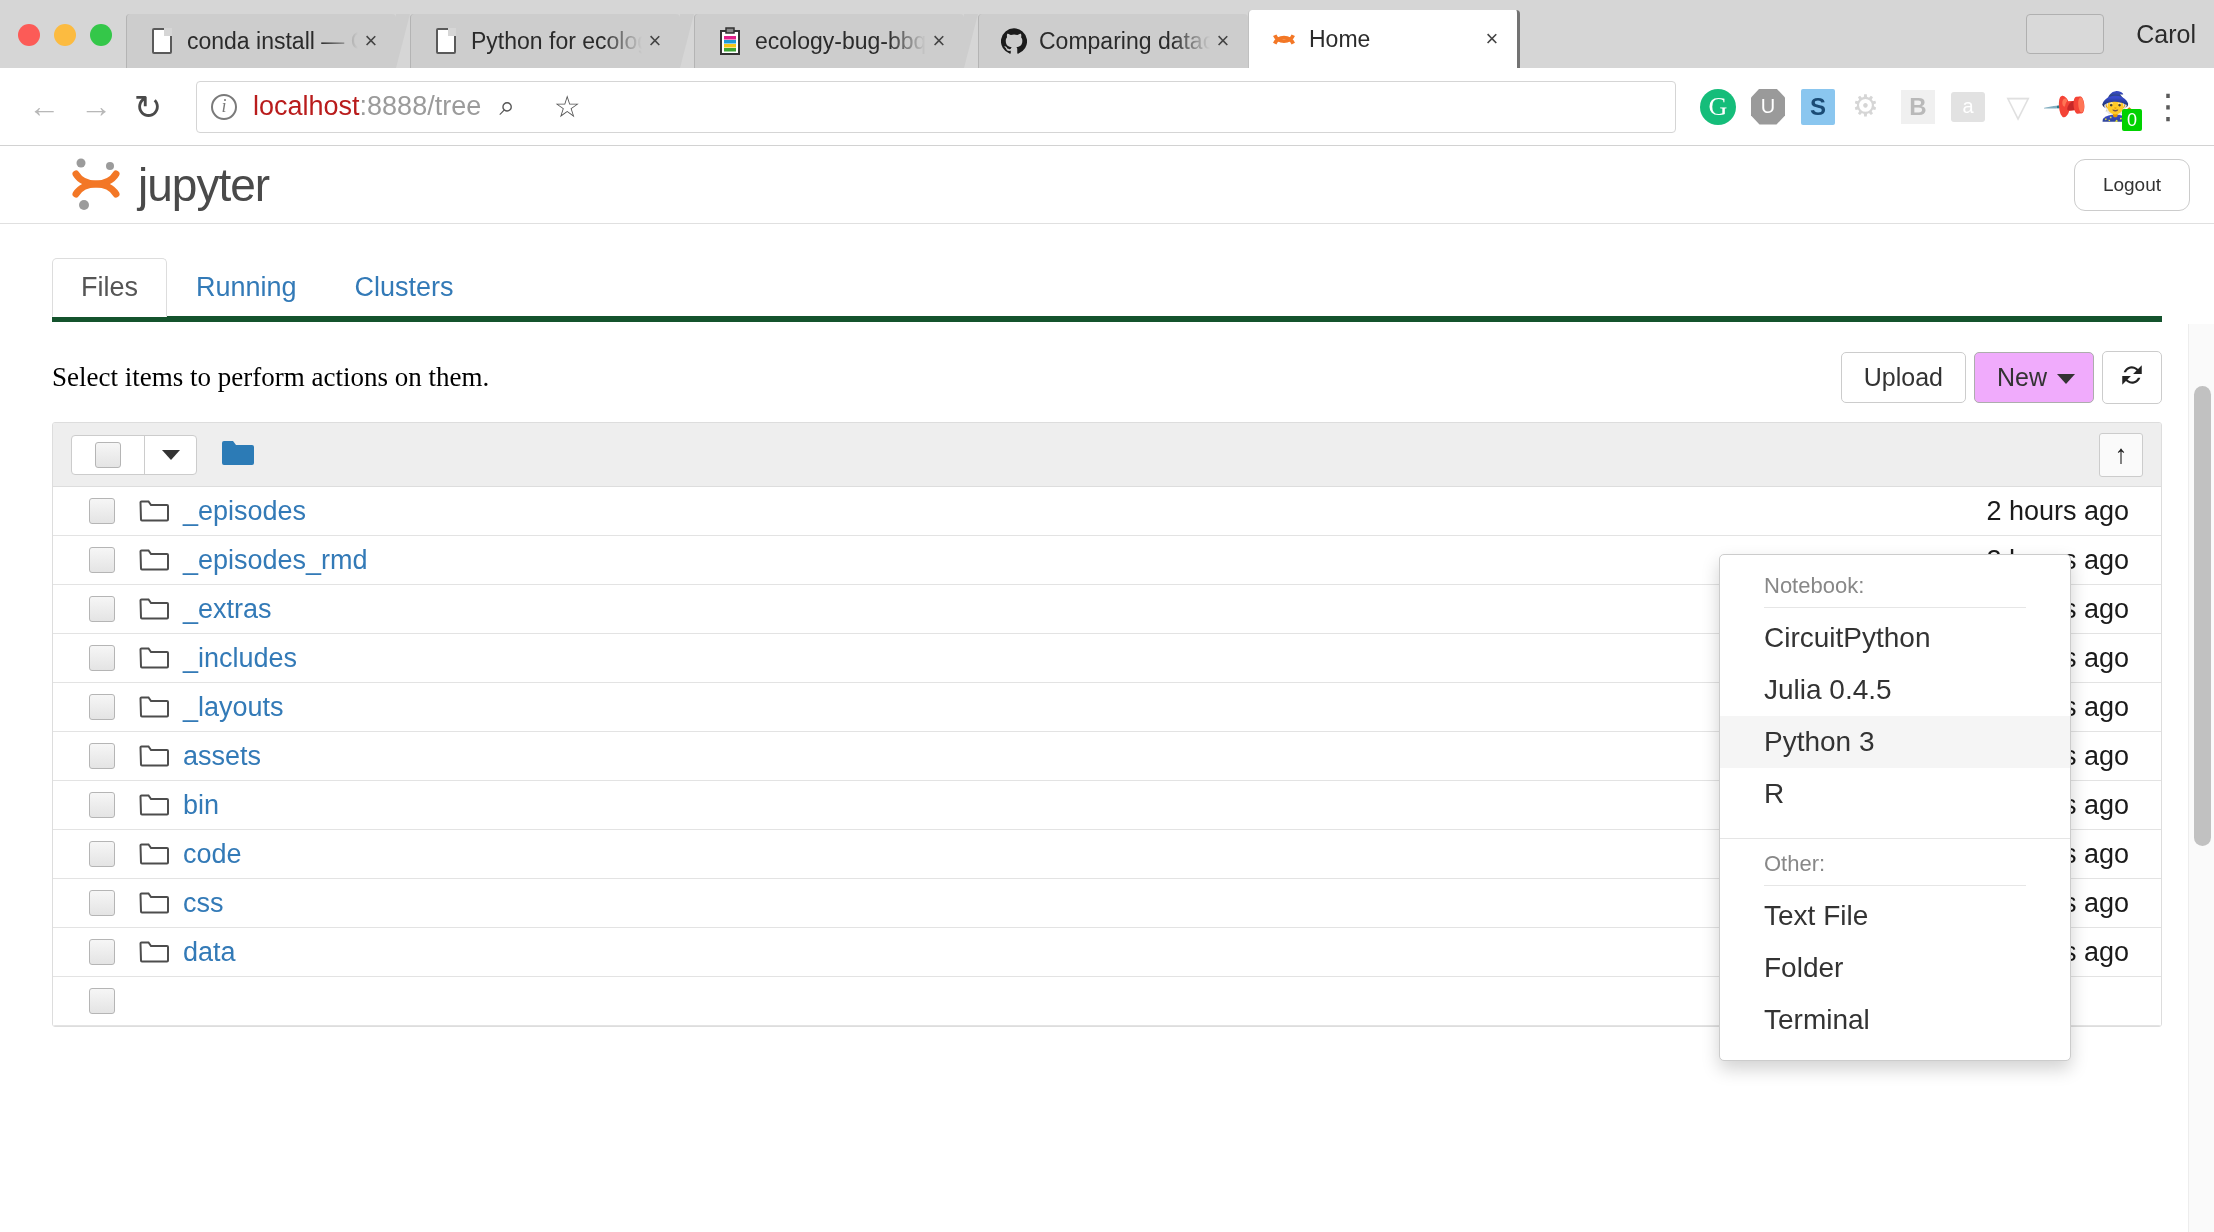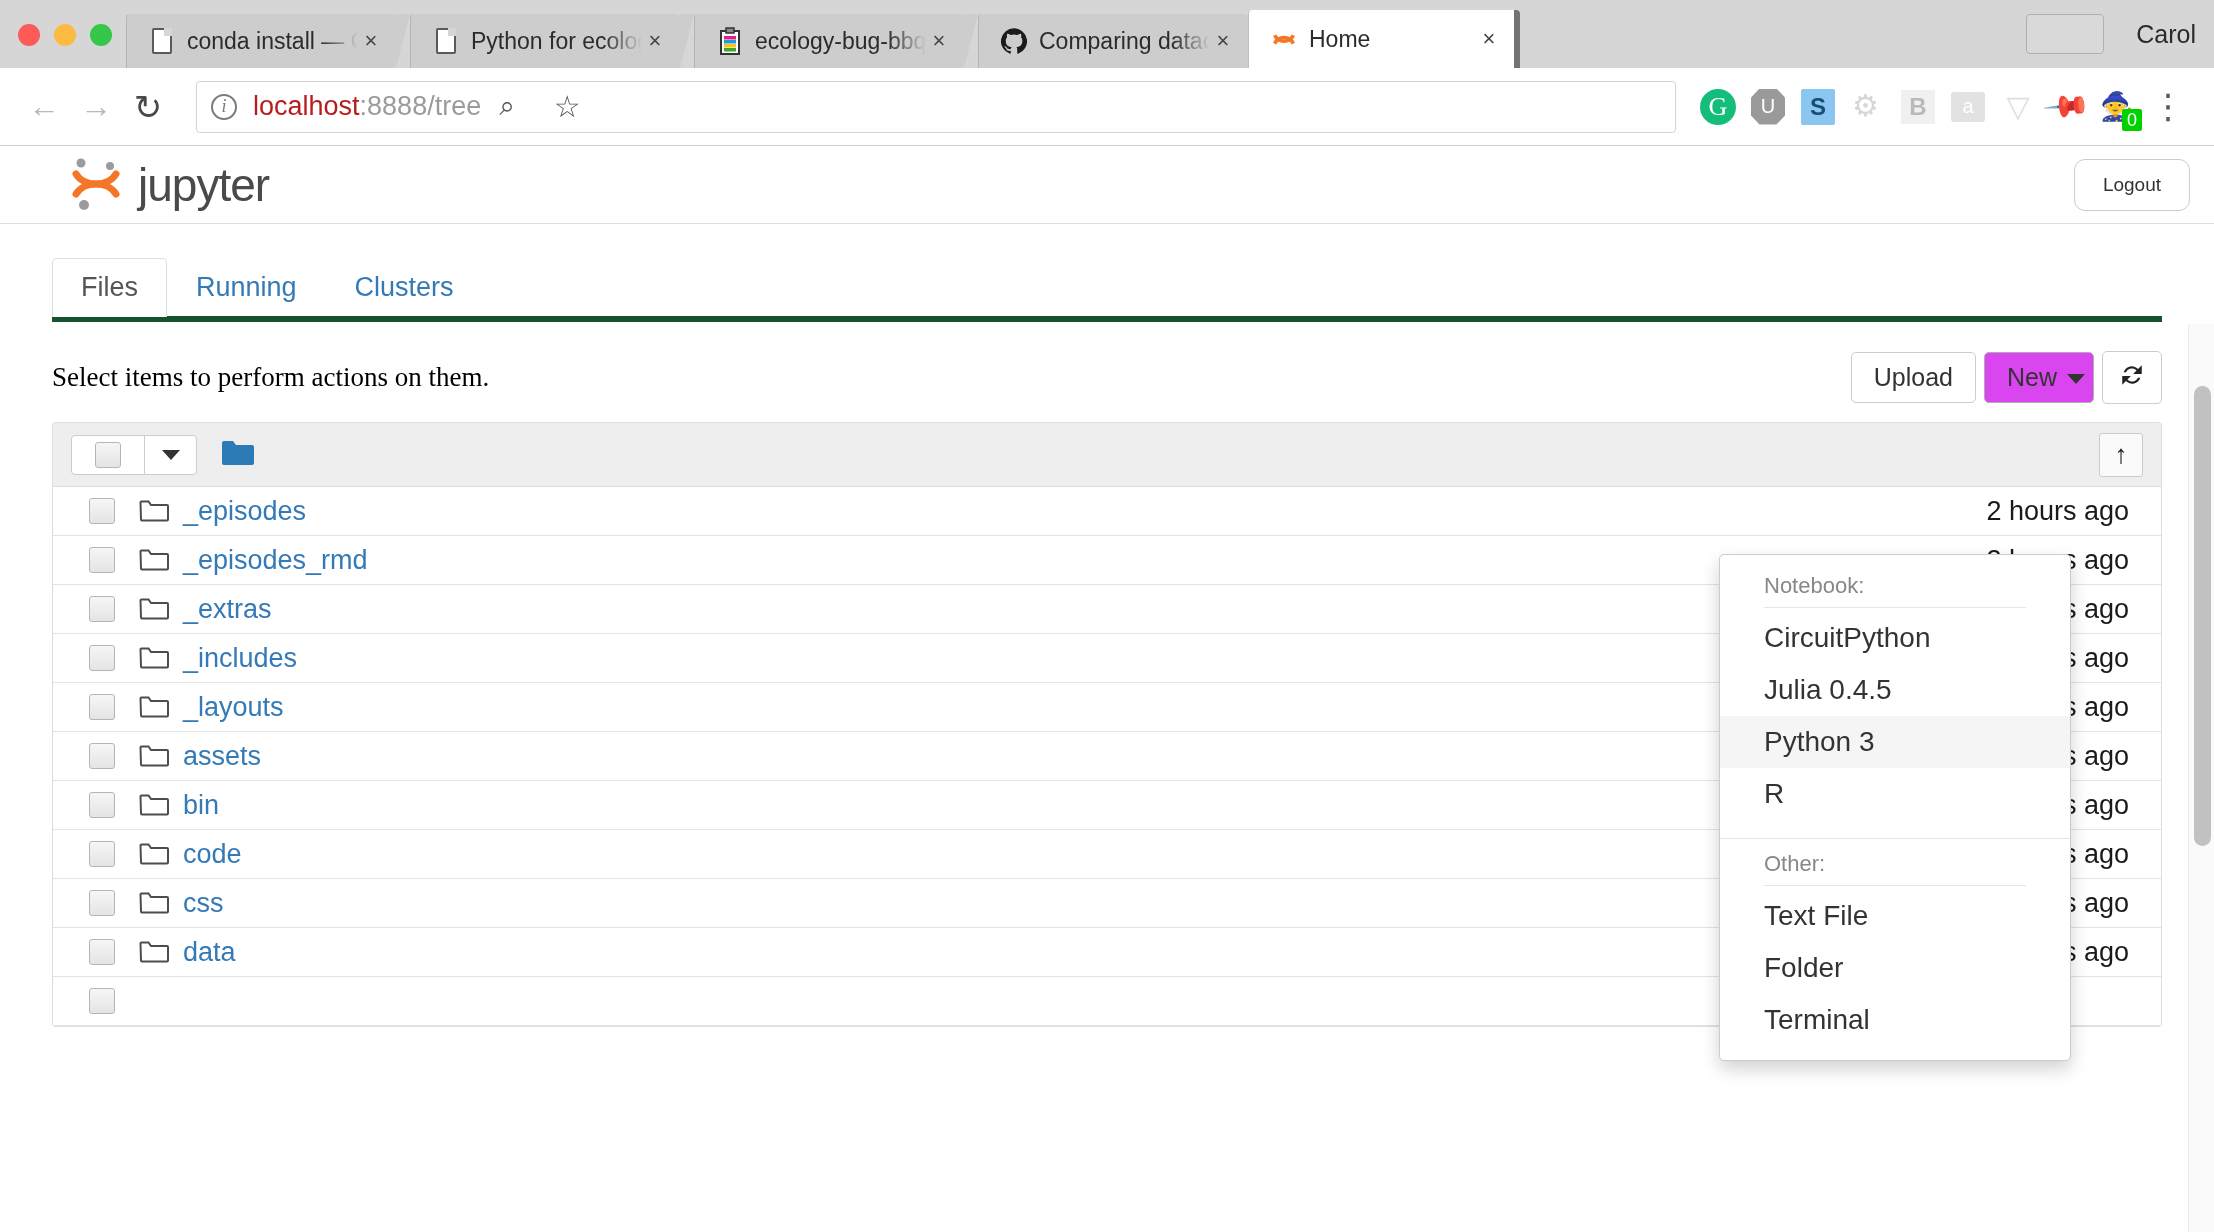--- a/index.html
+++ b/index.html
@@ -51,21 +51,21 @@
   }
   .tab.t1 { width: 270px; }
   .tab.t2 { width: 270px; }
   .tab.t3 { width: 270px; }
   .tab.t4 { width: 270px; }
   .tab.active {
     background: #ffffff;
     height: 58px;
     width: 272px;
     border-left: 1px solid #c0c0c0;
-    border-right: 6px solid #737373;
+    border-right: 3px solid #737373;
   }
   .tab-sep {
     width: 0; height: 0; flex: 0 0 auto;
     border-left: 14px solid #cdcdcd;
     border-bottom: 54px solid transparent;
   }
   .tab-fav {
     width: 26px; height: 26px; flex: 0 0 auto; margin-right: 12px;
     display: flex; align-items: center; justify-content: center;
   }
@@ -189,21 +189,21 @@
     height: 58px;
     position: relative;
   }
   .hinttext { font-size: 27px; color: #000; font-family: Liberation Serif, serif; }
   .btns { margin-left: auto; display: flex; align-items: center; gap: 0; justify-content: space-between; }
   .btn {
     border: 1px solid #ccc; background: #fff; border-radius: 5px;
     font-size: 25px; color: #333; padding: 12px 22px; line-height: 1;
   }
   .btn.upload { margin-right: 8px; }
-  .btn.new { background: #d946ef; border-color:#adadad; padding-right: 8px; }
+  .btn.new { background: #f0abfc; border-color:#adadad; padding-right: 18px; }
   .caret { display:inline-block; margin-left:10px; border-left:9px solid transparent; border-right:9px solid transparent; border-top:10px solid #333; vertical-align:middle;}
   .btn.refresh { margin-left: 8px; padding: 10px 16px; font-size: 27px; }
 
   
   .filelist {
     margin-top: 16px;
     border: 1px solid #ddd;
     border-radius: 3px;
     overflow: hidden;
   }

